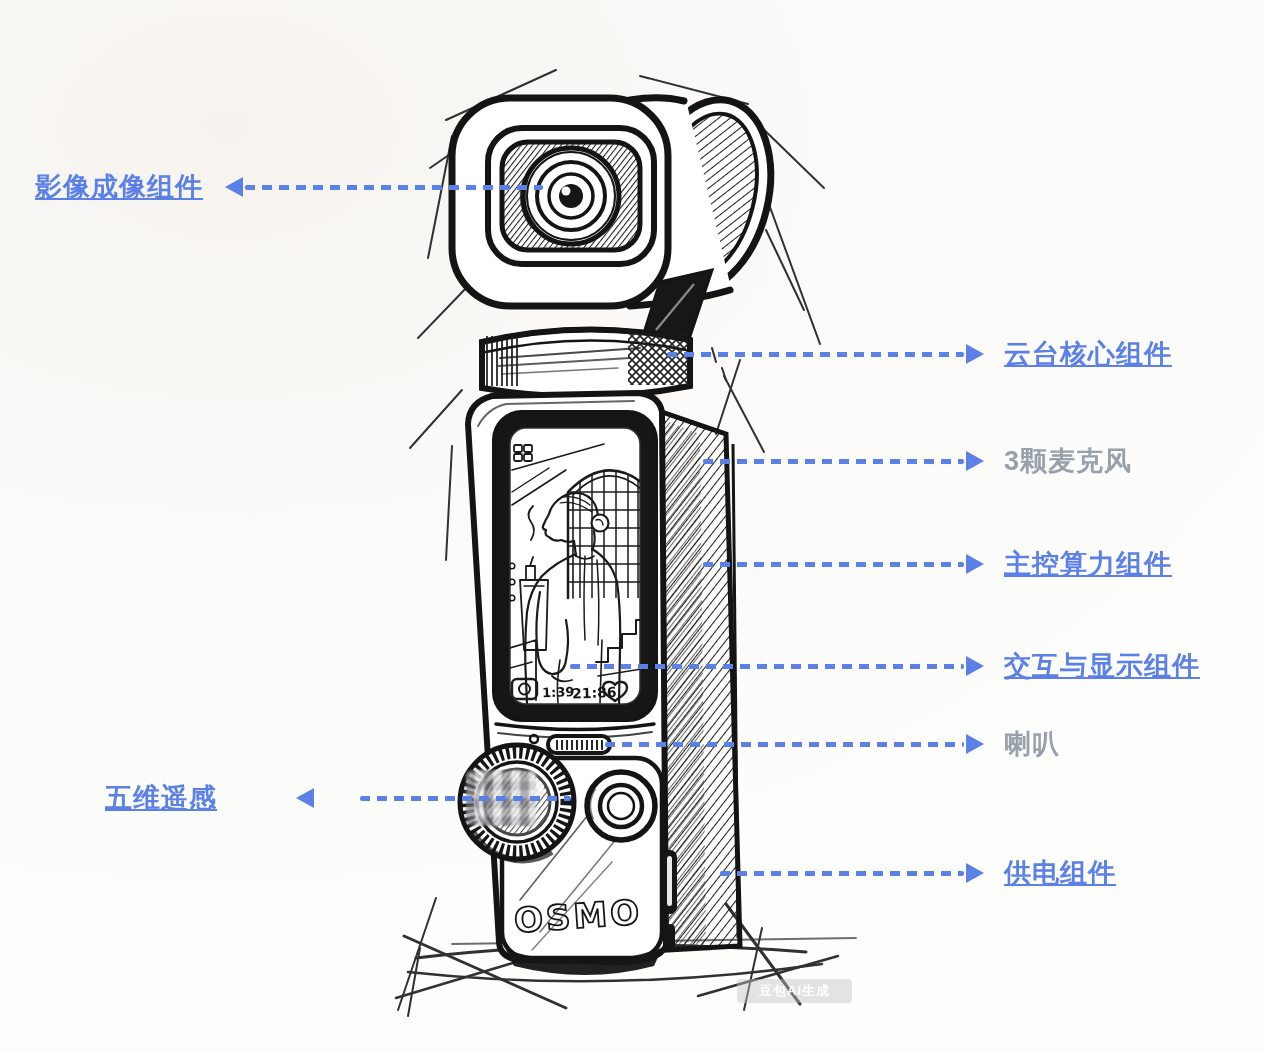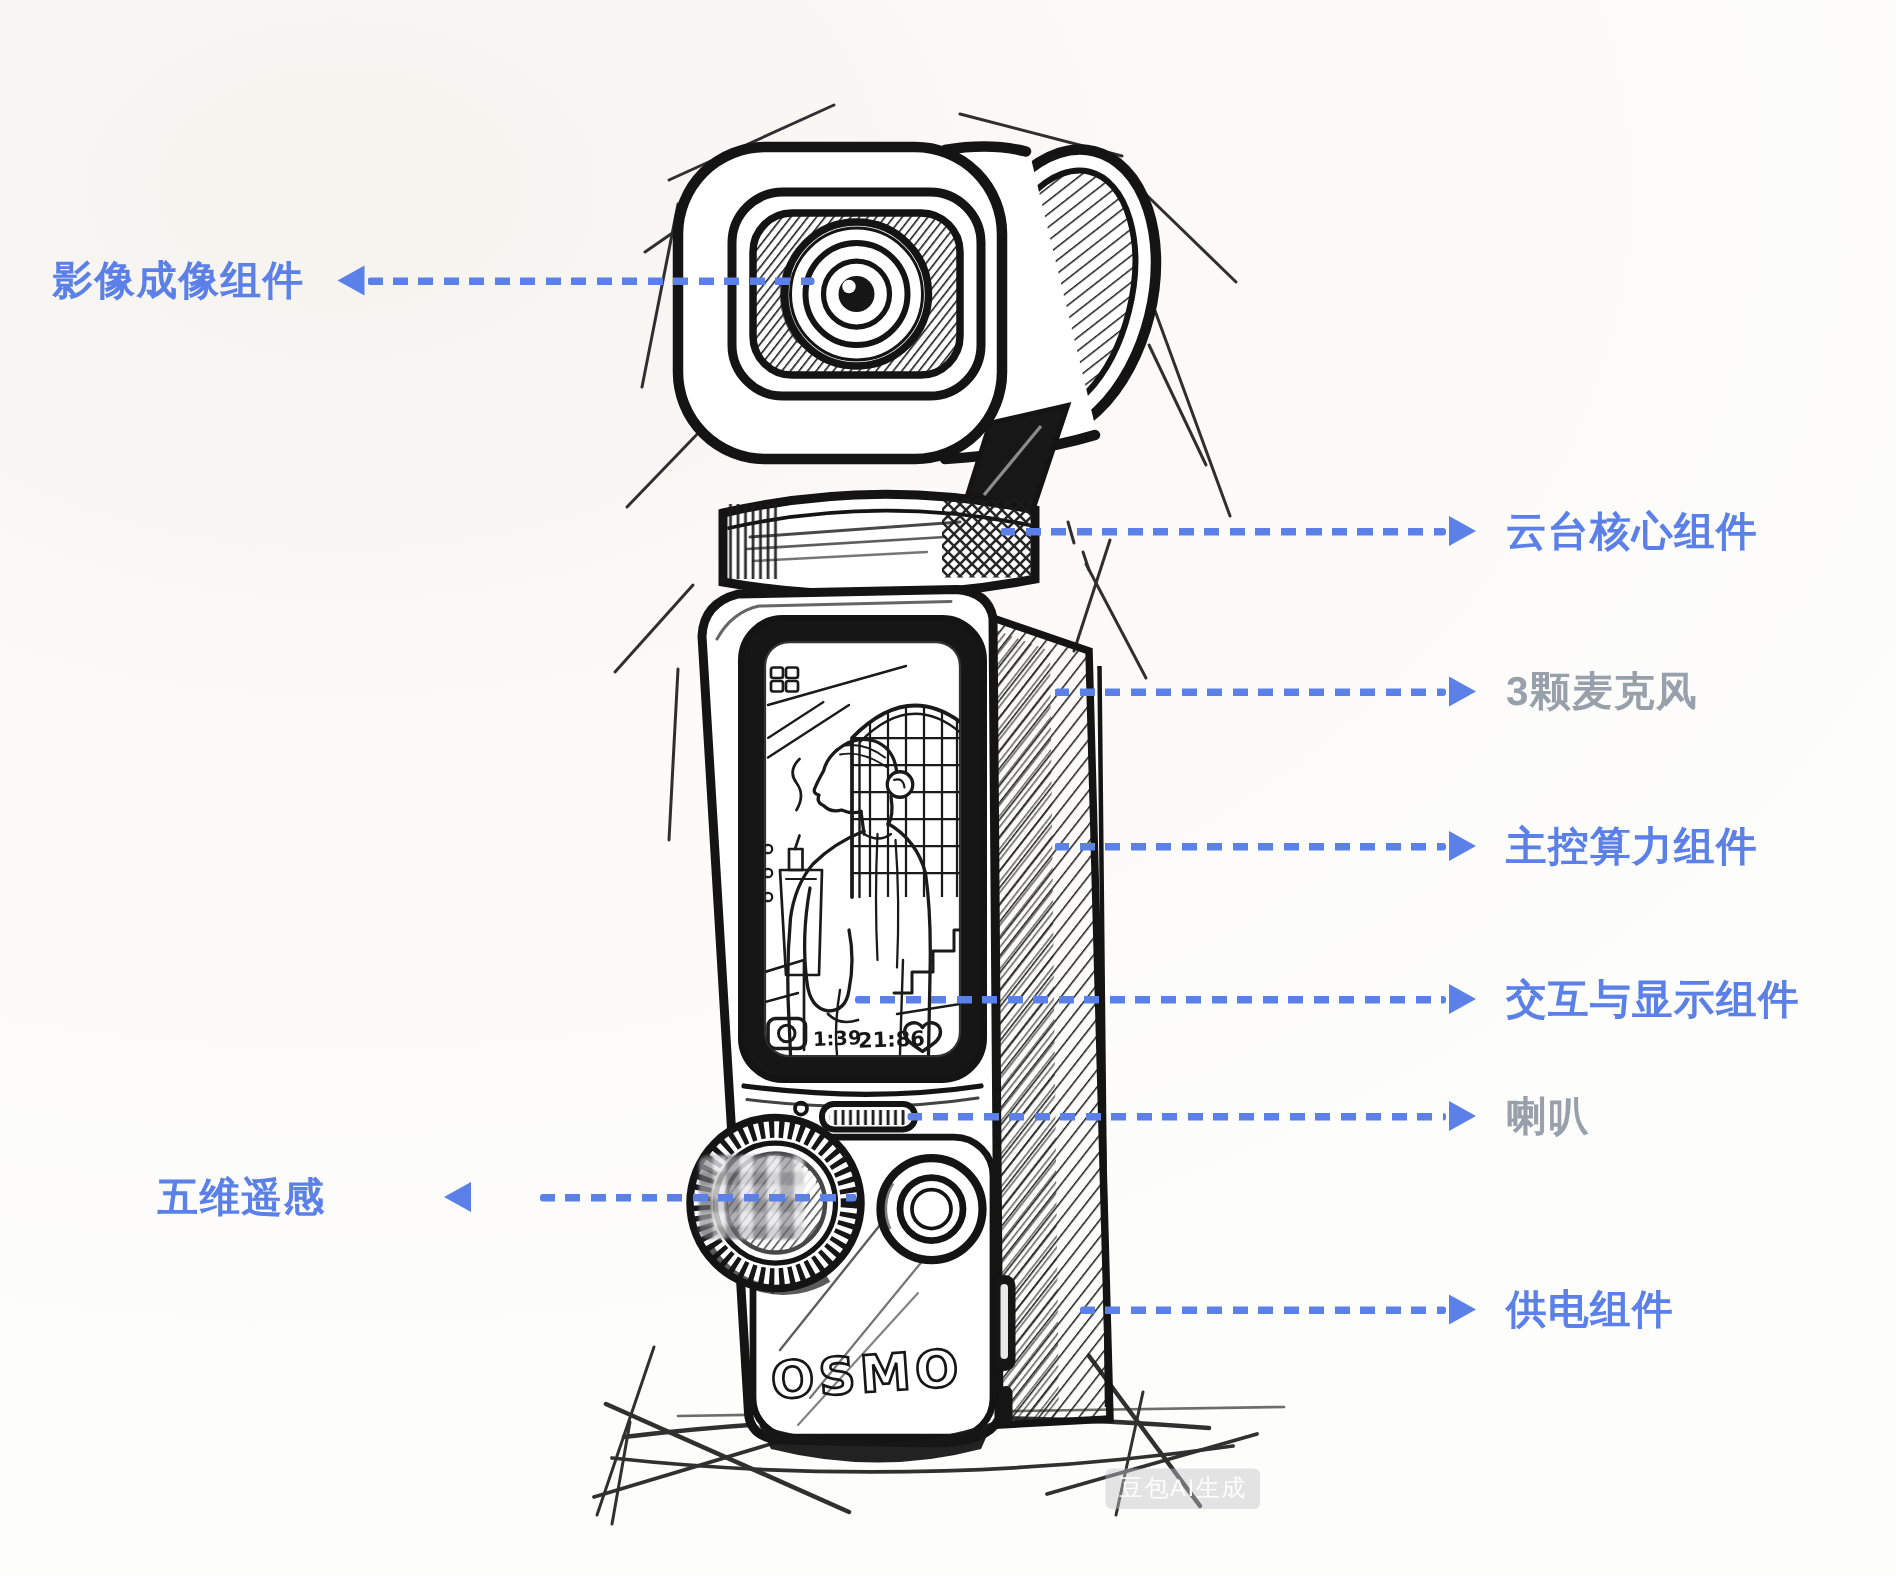--- a/index.html
+++ b/index.html
@@ -22,21 +22,21 @@
     align-items:center;
     height:34px;
     white-space:nowrap;
   }
   .ann-label{
     font-size:27px;
     font-weight:700;
     letter-spacing:1px;
     line-height:1;
   }
-  .ann-label.blue{color:var(--blue);}
+  .ann-label.blue{color:var(--blue);text-decoration:underline;}
   .ann-label.gray{color:var(--gray);}
   .dash{
     height:5px;
     align-self:center;
     background:repeating-linear-gradient(90deg, var(--blue) 0 10px, transparent 10px 17px);
     border-radius:2px;
   }
   .tri{width:0;height:0;display:inline-block;}
   .tri-left{
     border-top:10px solid transparent;
@@ -57,25 +57,25 @@
     border-radius:6px;
     background:
       repeating-linear-gradient(90deg, rgba(110,110,116,.55) 0 9px, rgba(228,228,230,.65) 9px 18px),
       repeating-linear-gradient(0deg, rgba(95,95,100,.5) 0 9px, rgba(242,242,242,.6) 9px 18px);
     filter:blur(1px);
     opacity:.93;
   }
   .watermark{
     position:absolute;
     left:737px;top:979px;
-    padding:3px 9px;
+    padding:3px 22px;
     background:rgba(195,195,200,.45);
     color:rgba(255,255,255,.96);
-    font-size:16px;
-    font-weight:400;
+    font-size:13px;
+    font-weight:700;
     letter-spacing:1px;
     border-radius:4px;
   }
 </style>
 </head>
 <body>
 
 <div class="canvas">
 
   <svg class="sketch" width="1264" height="1051" viewBox="0 0 1264 1051">

